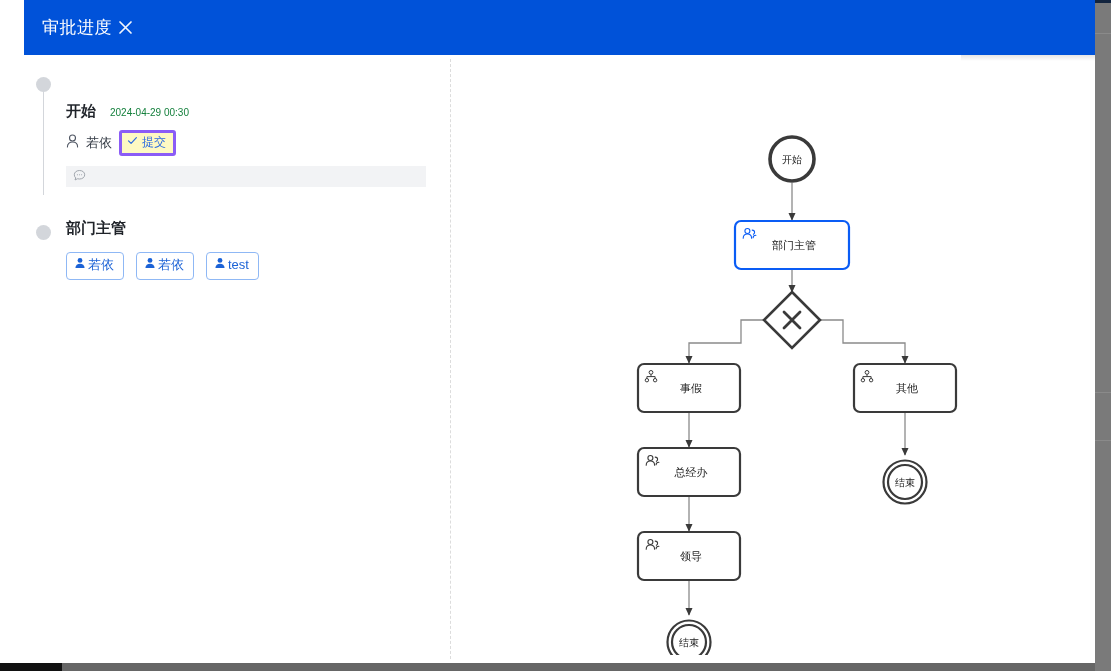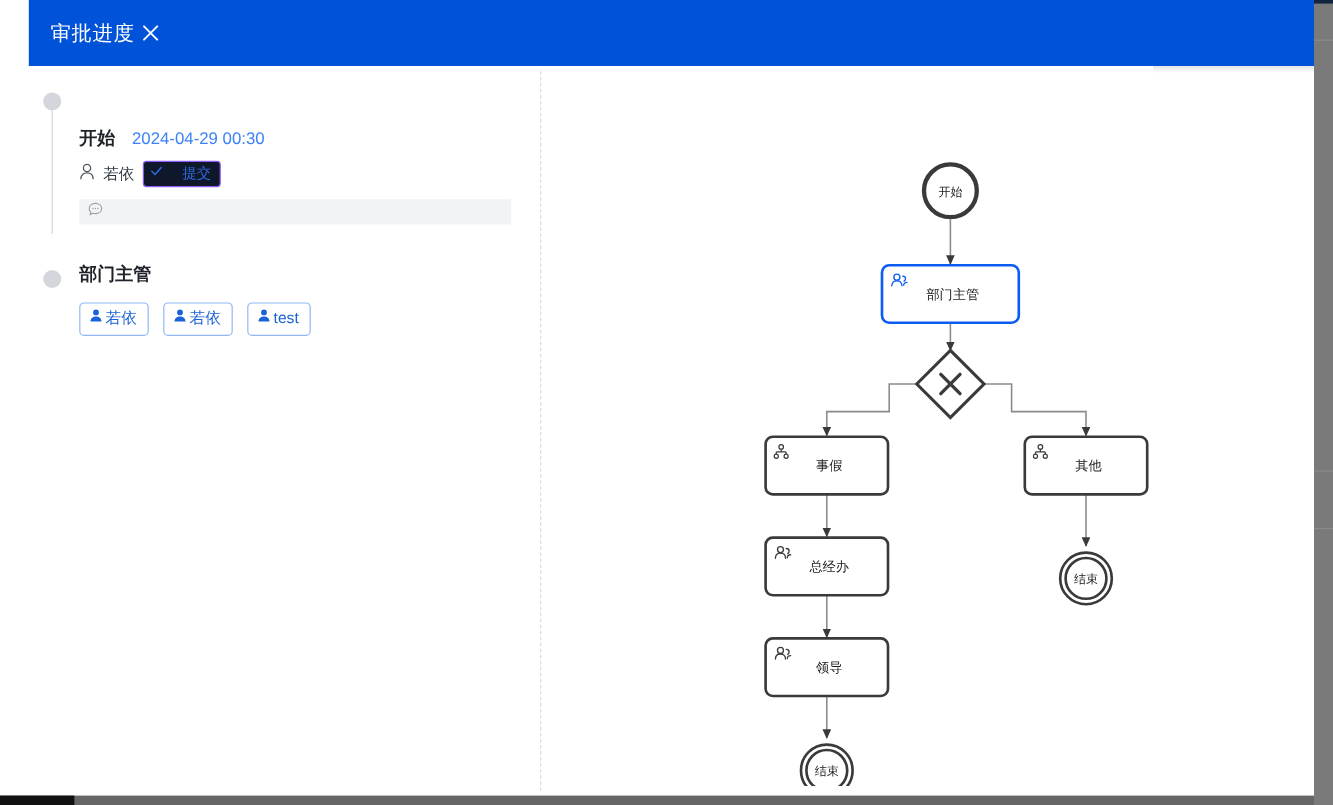--- a/index.html
+++ b/index.html
@@ -97,40 +97,40 @@
     display: flex;
     align-items: baseline;
     gap: 14px;
   }
   .tl-title {
     font-size: 15px;
     font-weight: bold;
     color: #1f2329;
   }
   .tl-time {
-    font-size: 14px;
-    color: #3b82f6;
+    font-size: 10px;
+    color: #15803d;
     margin-top: 36px;
   }
   .tl-row {
     display: flex;
     align-items: center;
     gap: 7px;
     margin-top: 9px;
   }
   .user-name {
     font-size: 13px;
     color: #333a44;
   }
   .tag-submit {
     display: inline-flex;
     align-items: center;
-    gap: 16px;
-    background: #0f172a;
-    border: 1px solid #8b5cf6;
+    gap: 4px;
+    background: #fef9c3;
+    border: 3px solid #8b5cf6;
     color: #2d6ce0;
     border-radius: 3px;
     font-size: 12px;
     padding: 2px 7px 3px 5px;
     line-height: 1.25;
     cursor: pointer;
   }
   .comment-bar {
     margin-top: 10px;
     background: #f2f3f5;

